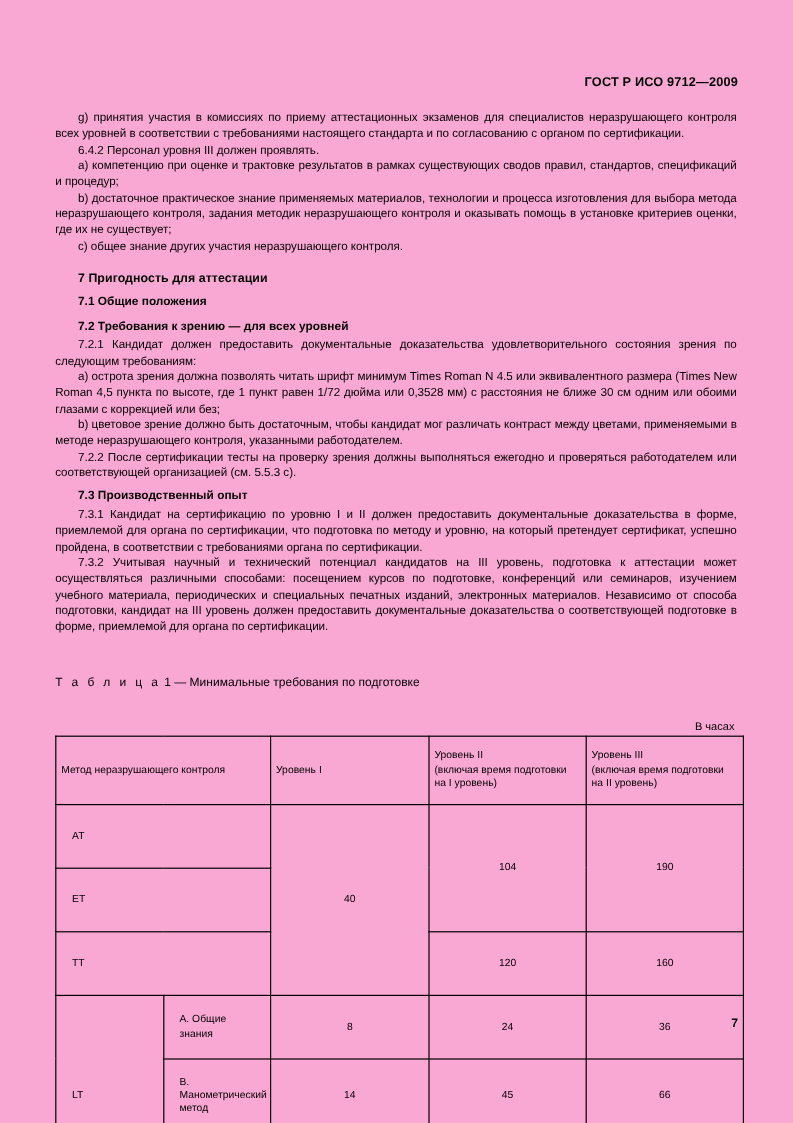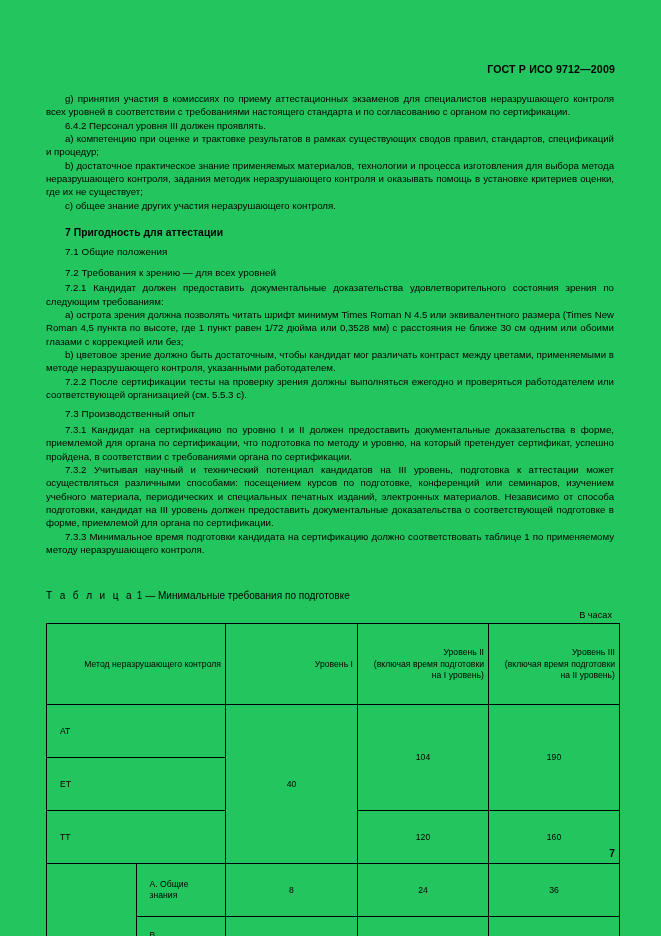--- a/index.html
+++ b/index.html
@@ -14,21 +14,21 @@
     font-family: "Liberation Sans", sans-serif;
     color: #000000;
     overflow: hidden;
   }
 
   .page {
     position: absolute;
     left: 0; top: 0;
     width: 661px;
     height: 936px;
-    background: #22c55e;
+    background: #f9a8d4;
   }
 
   
   .page-header {
     position: absolute;
     left: 46px;
     right: 46px;
     top: 59px;
     height: 22px;
     text-align: right;
@@ -65,21 +65,21 @@
     margin: 0;
     font-size: 10.3px;
     font-weight: bold;
     line-height: 13.4px;
     text-indent: 19px;
     letter-spacing: 0.05px;
   }
   h3.sub {
     margin: 0;
     font-size: 9.9px;
-    font-weight: normal;
+    font-weight: bold;
     line-height: 13.4px;
     text-indent: 19px;
     letter-spacing: 0.02px;
   }
 
   .gap-h2-before { height: 14px; }
   .gap-h2-after  { height: 5px; }
   .gap-h3-before { height: 6px; }
   .gap-h3-after  { height: 2px; }
 
@@ -87,21 +87,21 @@
   .table-caption {
     margin-top: 33px;
     font-size: 10px;
     line-height: 13px;
     letter-spacing: 0.02px;
   }
   .table-caption .spaced {
     letter-spacing: 2.4px;
   }
   .units-line {
-    margin-top: 8px;
+    margin-top: 24px;
     font-size: 9.2px;
     text-align: right;
     padding-right: 2px;
   }
 
   
   table.req {
     border-collapse: collapse;
     width: 537px;
     margin-top: 3px;
@@ -109,24 +109,24 @@
   }
   table.req td, table.req th {
     border: 1px solid #000000;
     font-weight: normal;
     font-size: 8.6px;
     line-height: 11.4px;
     padding: 13px;
     letter-spacing: 0.03px;
   }
   table.req thead td {
-    text-align: right;
+    text-align: left;
     vertical-align: middle;
     height: 52px;
-    padding: 14px 4px;
+    padding: 2px 4px;
   }
   table.req tbody td {
     height: 26px;
     text-align: center;
     vertical-align: middle;
   }
   td.meth-left {
     text-align: left !important;
     padding-left: 9px;
   }
@@ -185,21 +185,20 @@
     <p class="t ind">7.2.1  Кандидат должен предоставить документальные доказательства удовлетворительного состояния зрения по следующим требованиям:</p>
     <p class="t ind">a)  острота зрения должна позволять читать шрифт минимум Times Roman N 4.5 или эквивалентного размера (Times New Roman 4,5 пункта по высоте, где 1 пункт равен 1/72 дюйма или 0,3528 мм) с расстояния не ближе 30 см одним или обоими глазами с коррекцией или без;</p>
     <p class="t ind">b)  цветовое зрение должно быть достаточным, чтобы кандидат мог различать контраст между цветами, применяемыми в методе неразрушающего контроля, указанными работодателем.</p>
     <p class="t ind">7.2.2  После сертификации тесты на проверку зрения должны выполняться ежегодно и проверяться работодателем или соответствующей организацией (см. 5.5.3 c).</p>
 
     <div class="gap-h3-before"></div>
     <h3 class="sub">7.3  Производственный опыт</h3>
     <div class="gap-h3-after"></div>
     <p class="t ind">7.3.1  Кандидат на сертификацию по уровню I и II должен предоставить документальные доказательства в форме, приемлемой для органа по сертификации, что подготовка по методу и уровню, на который претендует сертификат, успешно пройдена, в соответствии с требованиями органа по сертификации.</p>
     <p class="t ind">7.3.2  Учитывая научный и технический потенциал кандидатов на III уровень, подготовка к аттестации может осуществляться различными способами: посещением курсов по подготовке, конференций или семинаров, изучением учебного материала, периодических и специальных печатных изданий, электронных материалов. Независимо от способа подготовки, кандидат на III уровень должен предоставить документальные доказательства о соответствующей подготовке в форме, приемлемой для органа по сертификации.</p>
-    <p class="t ind">7.3.3  Минимальное время подготовки кандидата на сертификацию должно соответствовать таблице 1 по применяемому методу неразрушающего контроля.</p>
 
     <div class="table-caption">
       <span class="spaced">Т а б л и ц а</span>
       <span>1 — Минимальные требования по подготовке</span>
     </div>
 
     <div class="units-line">В часах</div>
 
     <table class="req">
       <thead>

